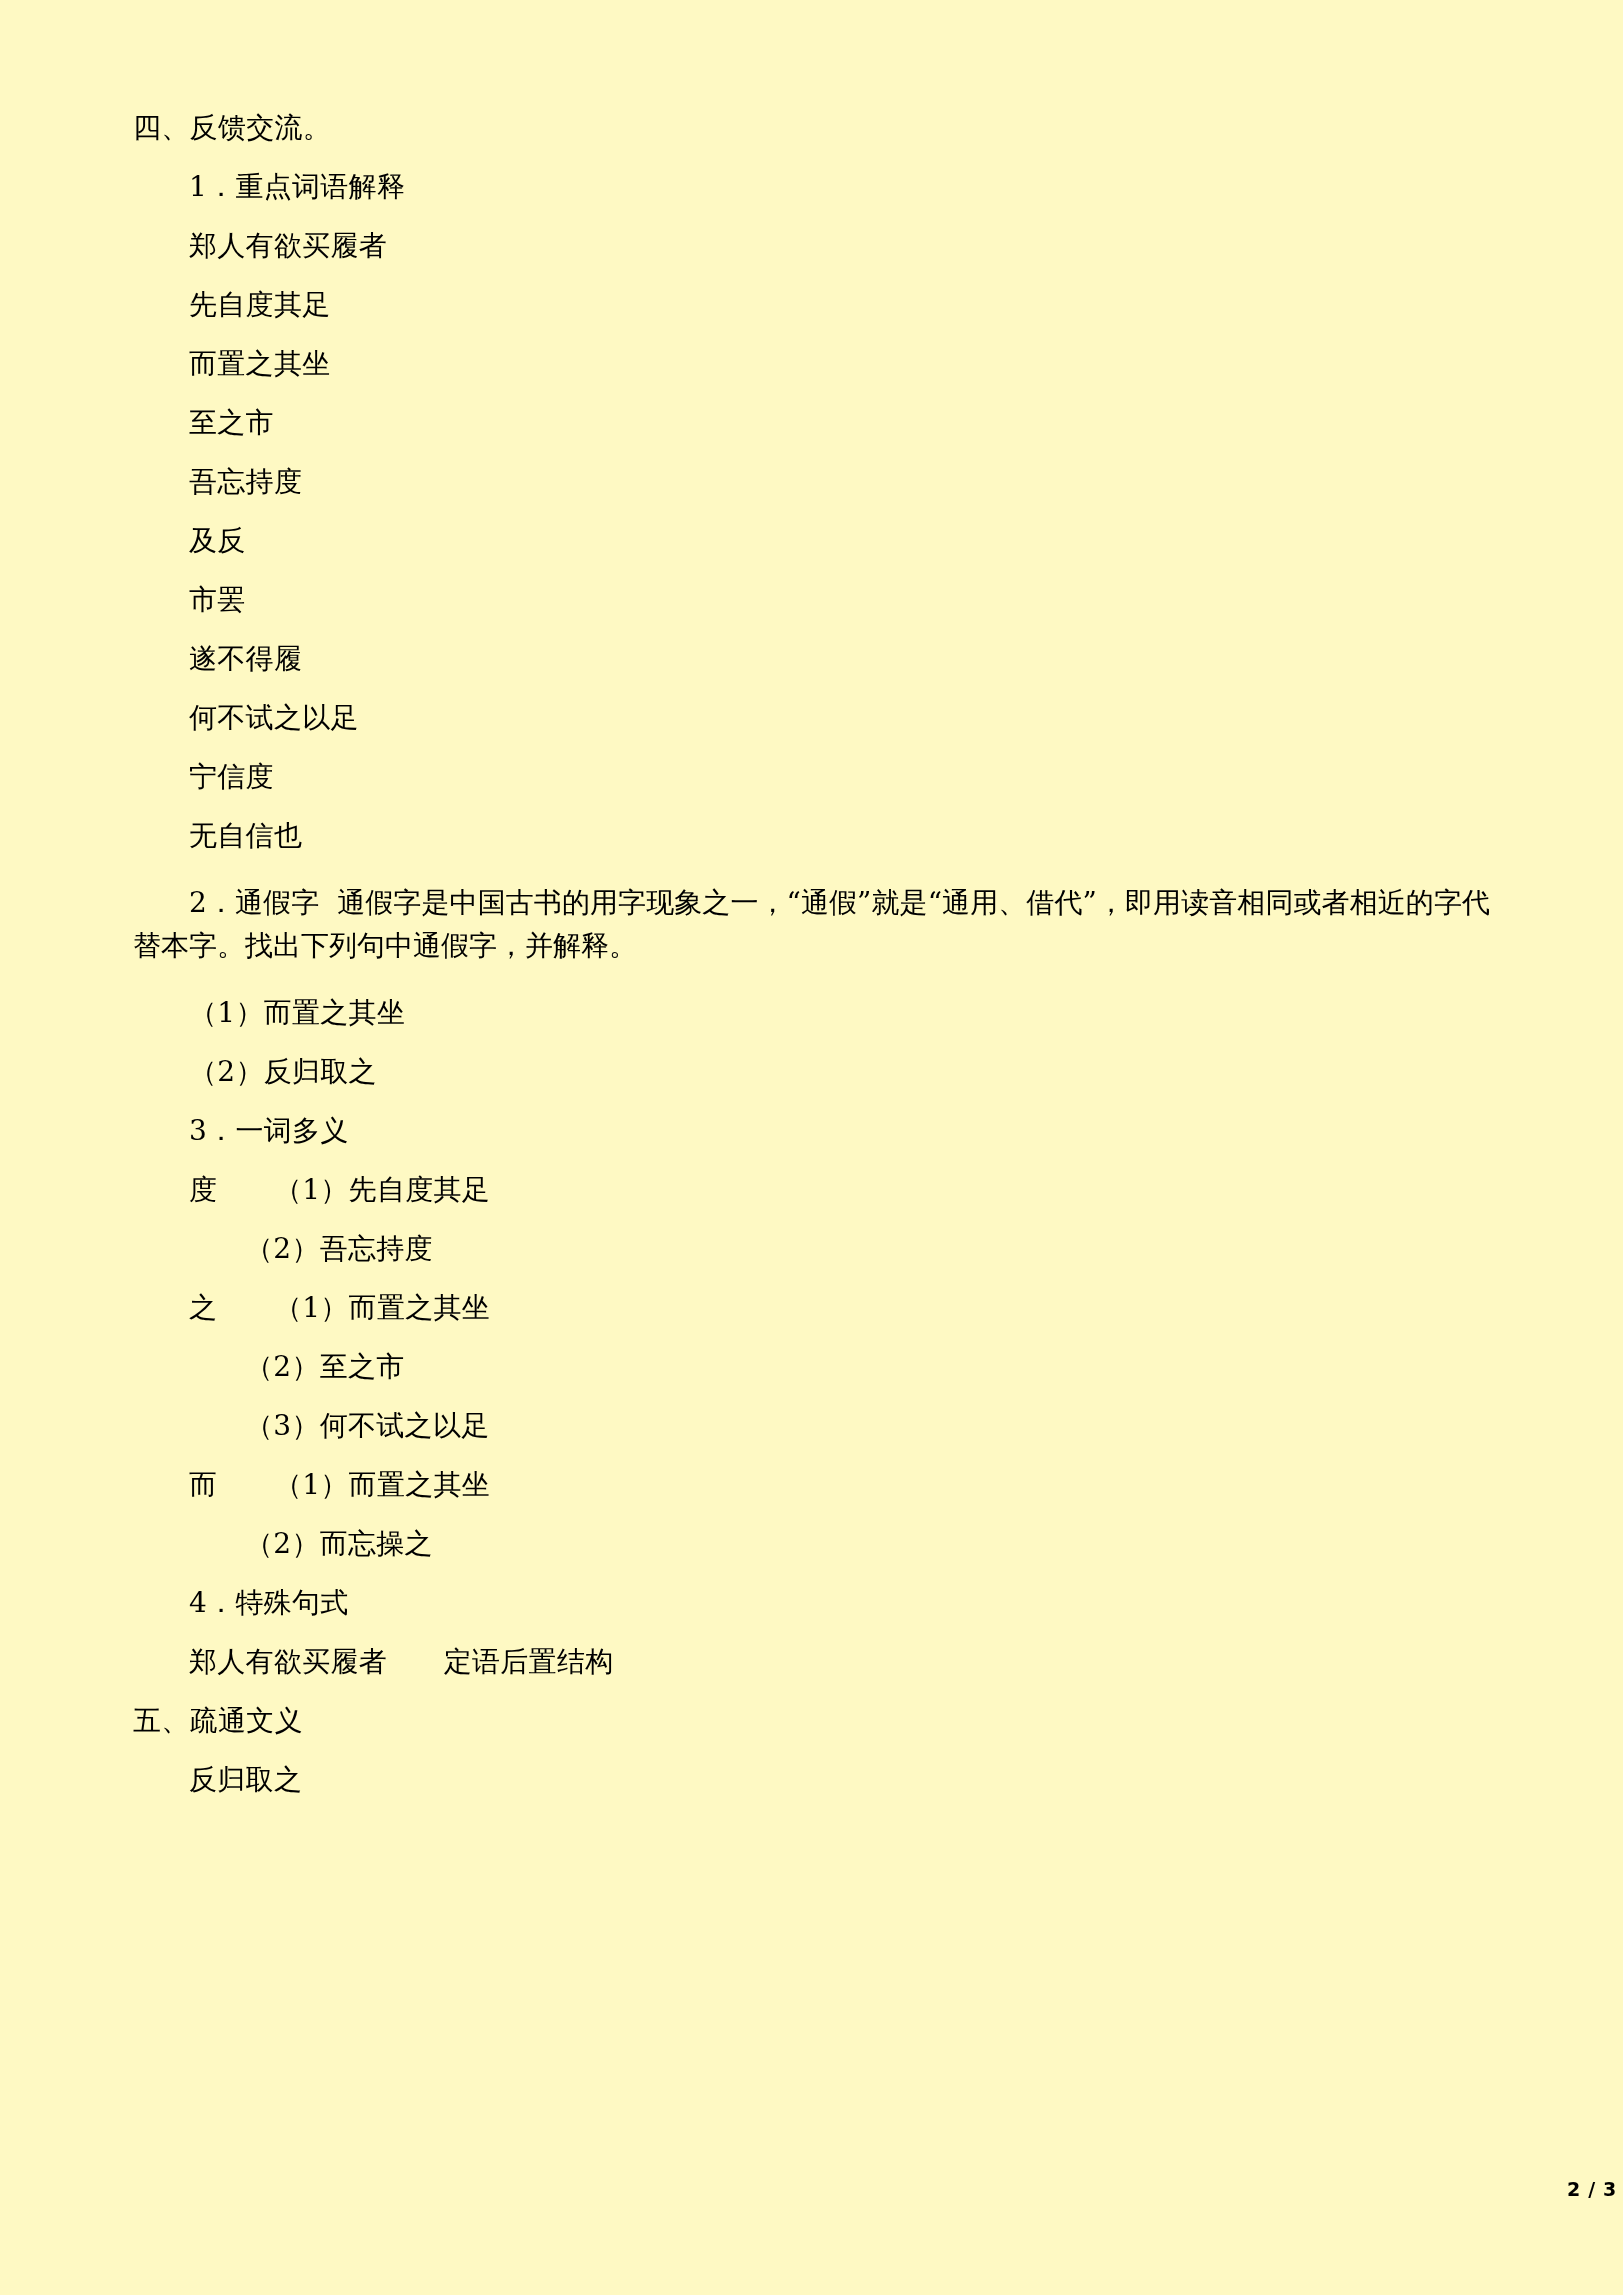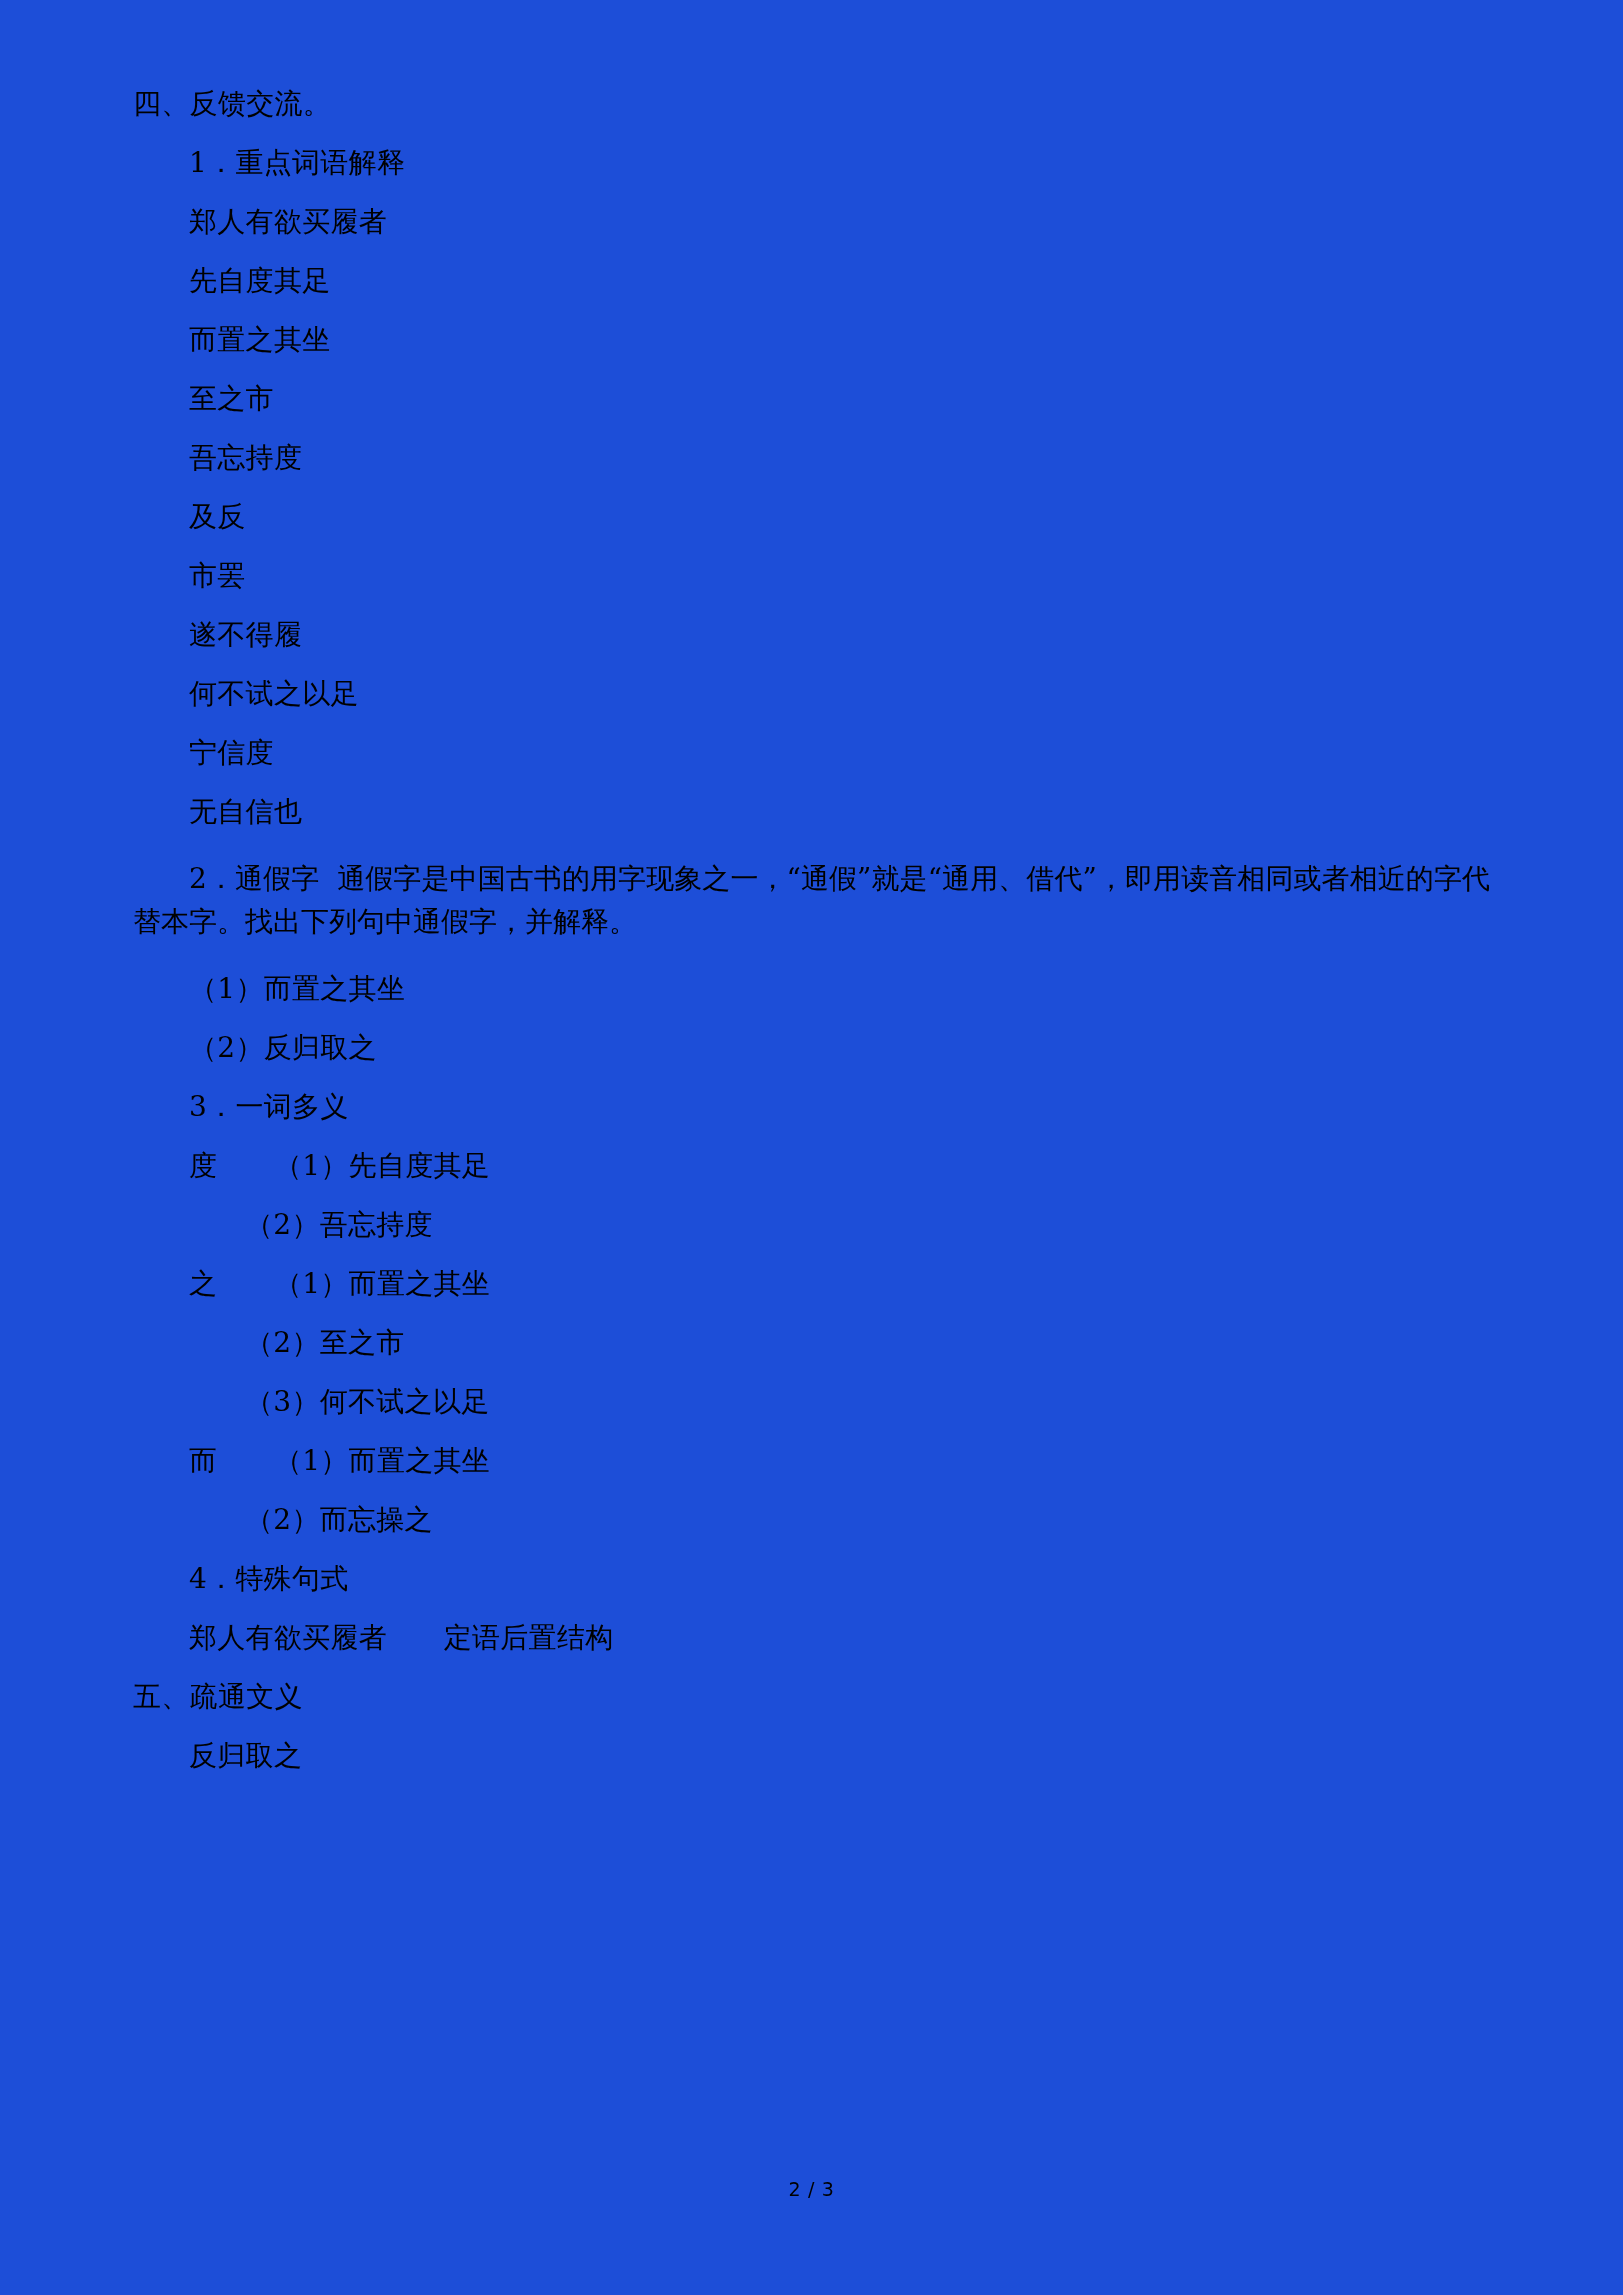--- a/index.html
+++ b/index.html
@@ -8,23 +8,23 @@
     background: #ffffff;
   }
   body {
     font-family: "DejaVu Serif", "Liberation Serif", serif;
     color: #000000;
   }
   .page {
     position: relative;
     width: 1623px;
     height: 2295px;
-    background: #1d4ed8;
+    background: #fef9c3;
     box-sizing: border-box;
-    padding: 90px 133px 0 133px;
+    padding: 114px 133px 0 133px;
   }
   .doc-body {
     font-size: 28px;
     line-height: 1.0;
   }
   
   .line {
     margin: 0 0 31px 0;
     white-space: pre-wrap;
     font-size: 28px;
@@ -37,26 +37,26 @@
     margin: 0 0 31px 0;
     font-size: 28px;
     line-height: 1.55;
     text-indent: 56px;
     text-align: justify;
     white-space: pre-wrap;
   }
   .footer {
     position: absolute;
     left: 0;
-    right: 0;
+    right: 6px;
     bottom: 95px;
-    text-align: center;
+    text-align: right;
     font-family: "DejaVu Sans", "Liberation Sans", sans-serif;
     font-size: 19px;
-    font-weight: normal;
+    font-weight: bold;
     letter-spacing: 0.7px;
     color: #000;
   }
 </style>
 </head>
 <body>
 
 <div class="page">
   <div class="doc-body">
 

